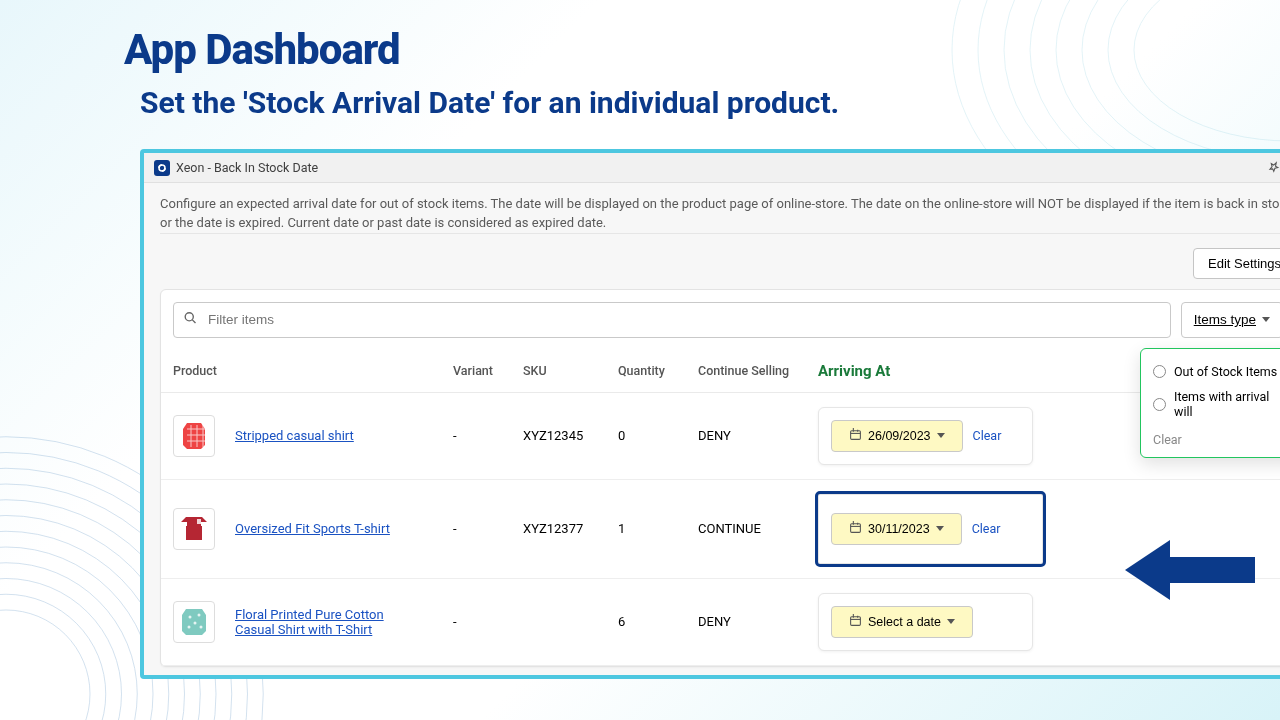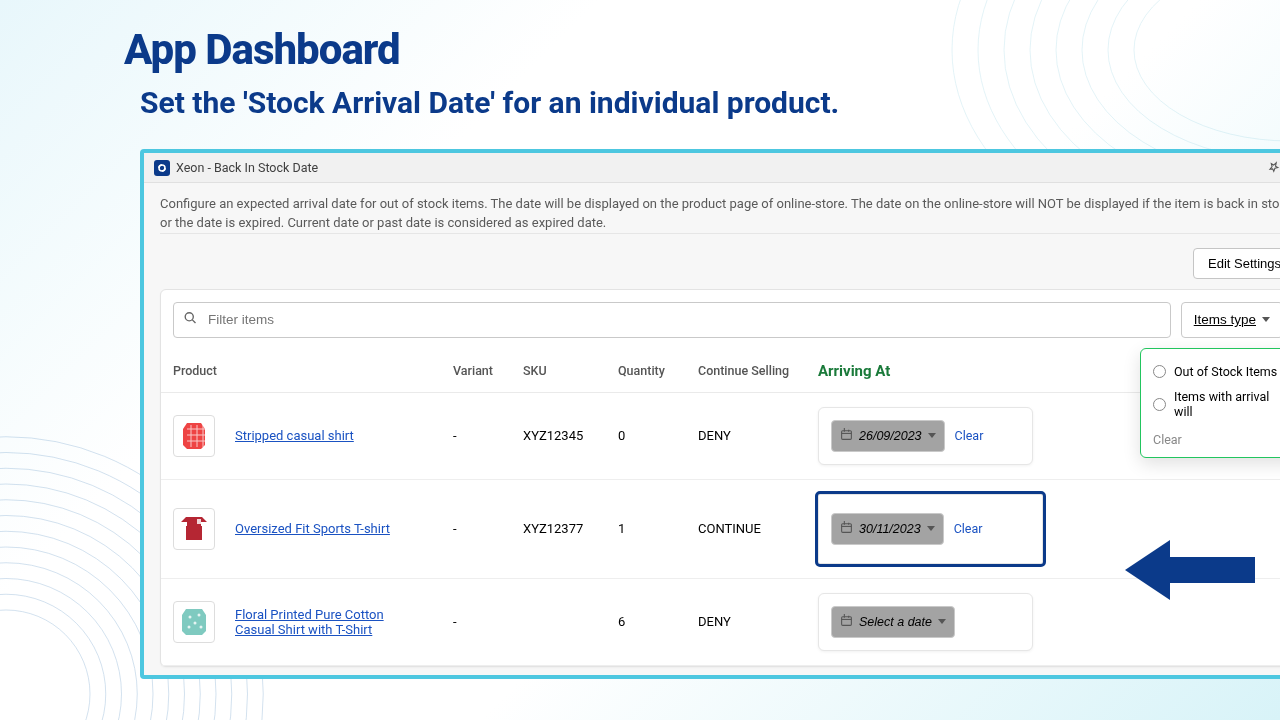--- a/index.html
+++ b/index.html
@@ -185,26 +185,25 @@
     outline: 3px solid #0b3a8a;
     outline-offset: 0;
     border-radius: 2px;
     padding: 18px 12px;
     width: 225px;
   }
   .date-btn {
     height: 32px;
     border: 1px solid #c9c9c9;
     border-radius: 4px;
-    background: #a3a3a3;
-    padding: 0 8px;
+    background: #fef9c3;
+    padding: 0 17px;
     font-size: 12.5px;
     display: flex; align-items: center; gap: 6px;
     cursor: pointer;
-    font-style: italic;
   }
   .clear-link {
     font-size: 12.5px;
     color: #1a52c2;
     cursor: pointer;
   }
   .dropdown {
     position: absolute;
     right: 10px;
     top: 195px;

